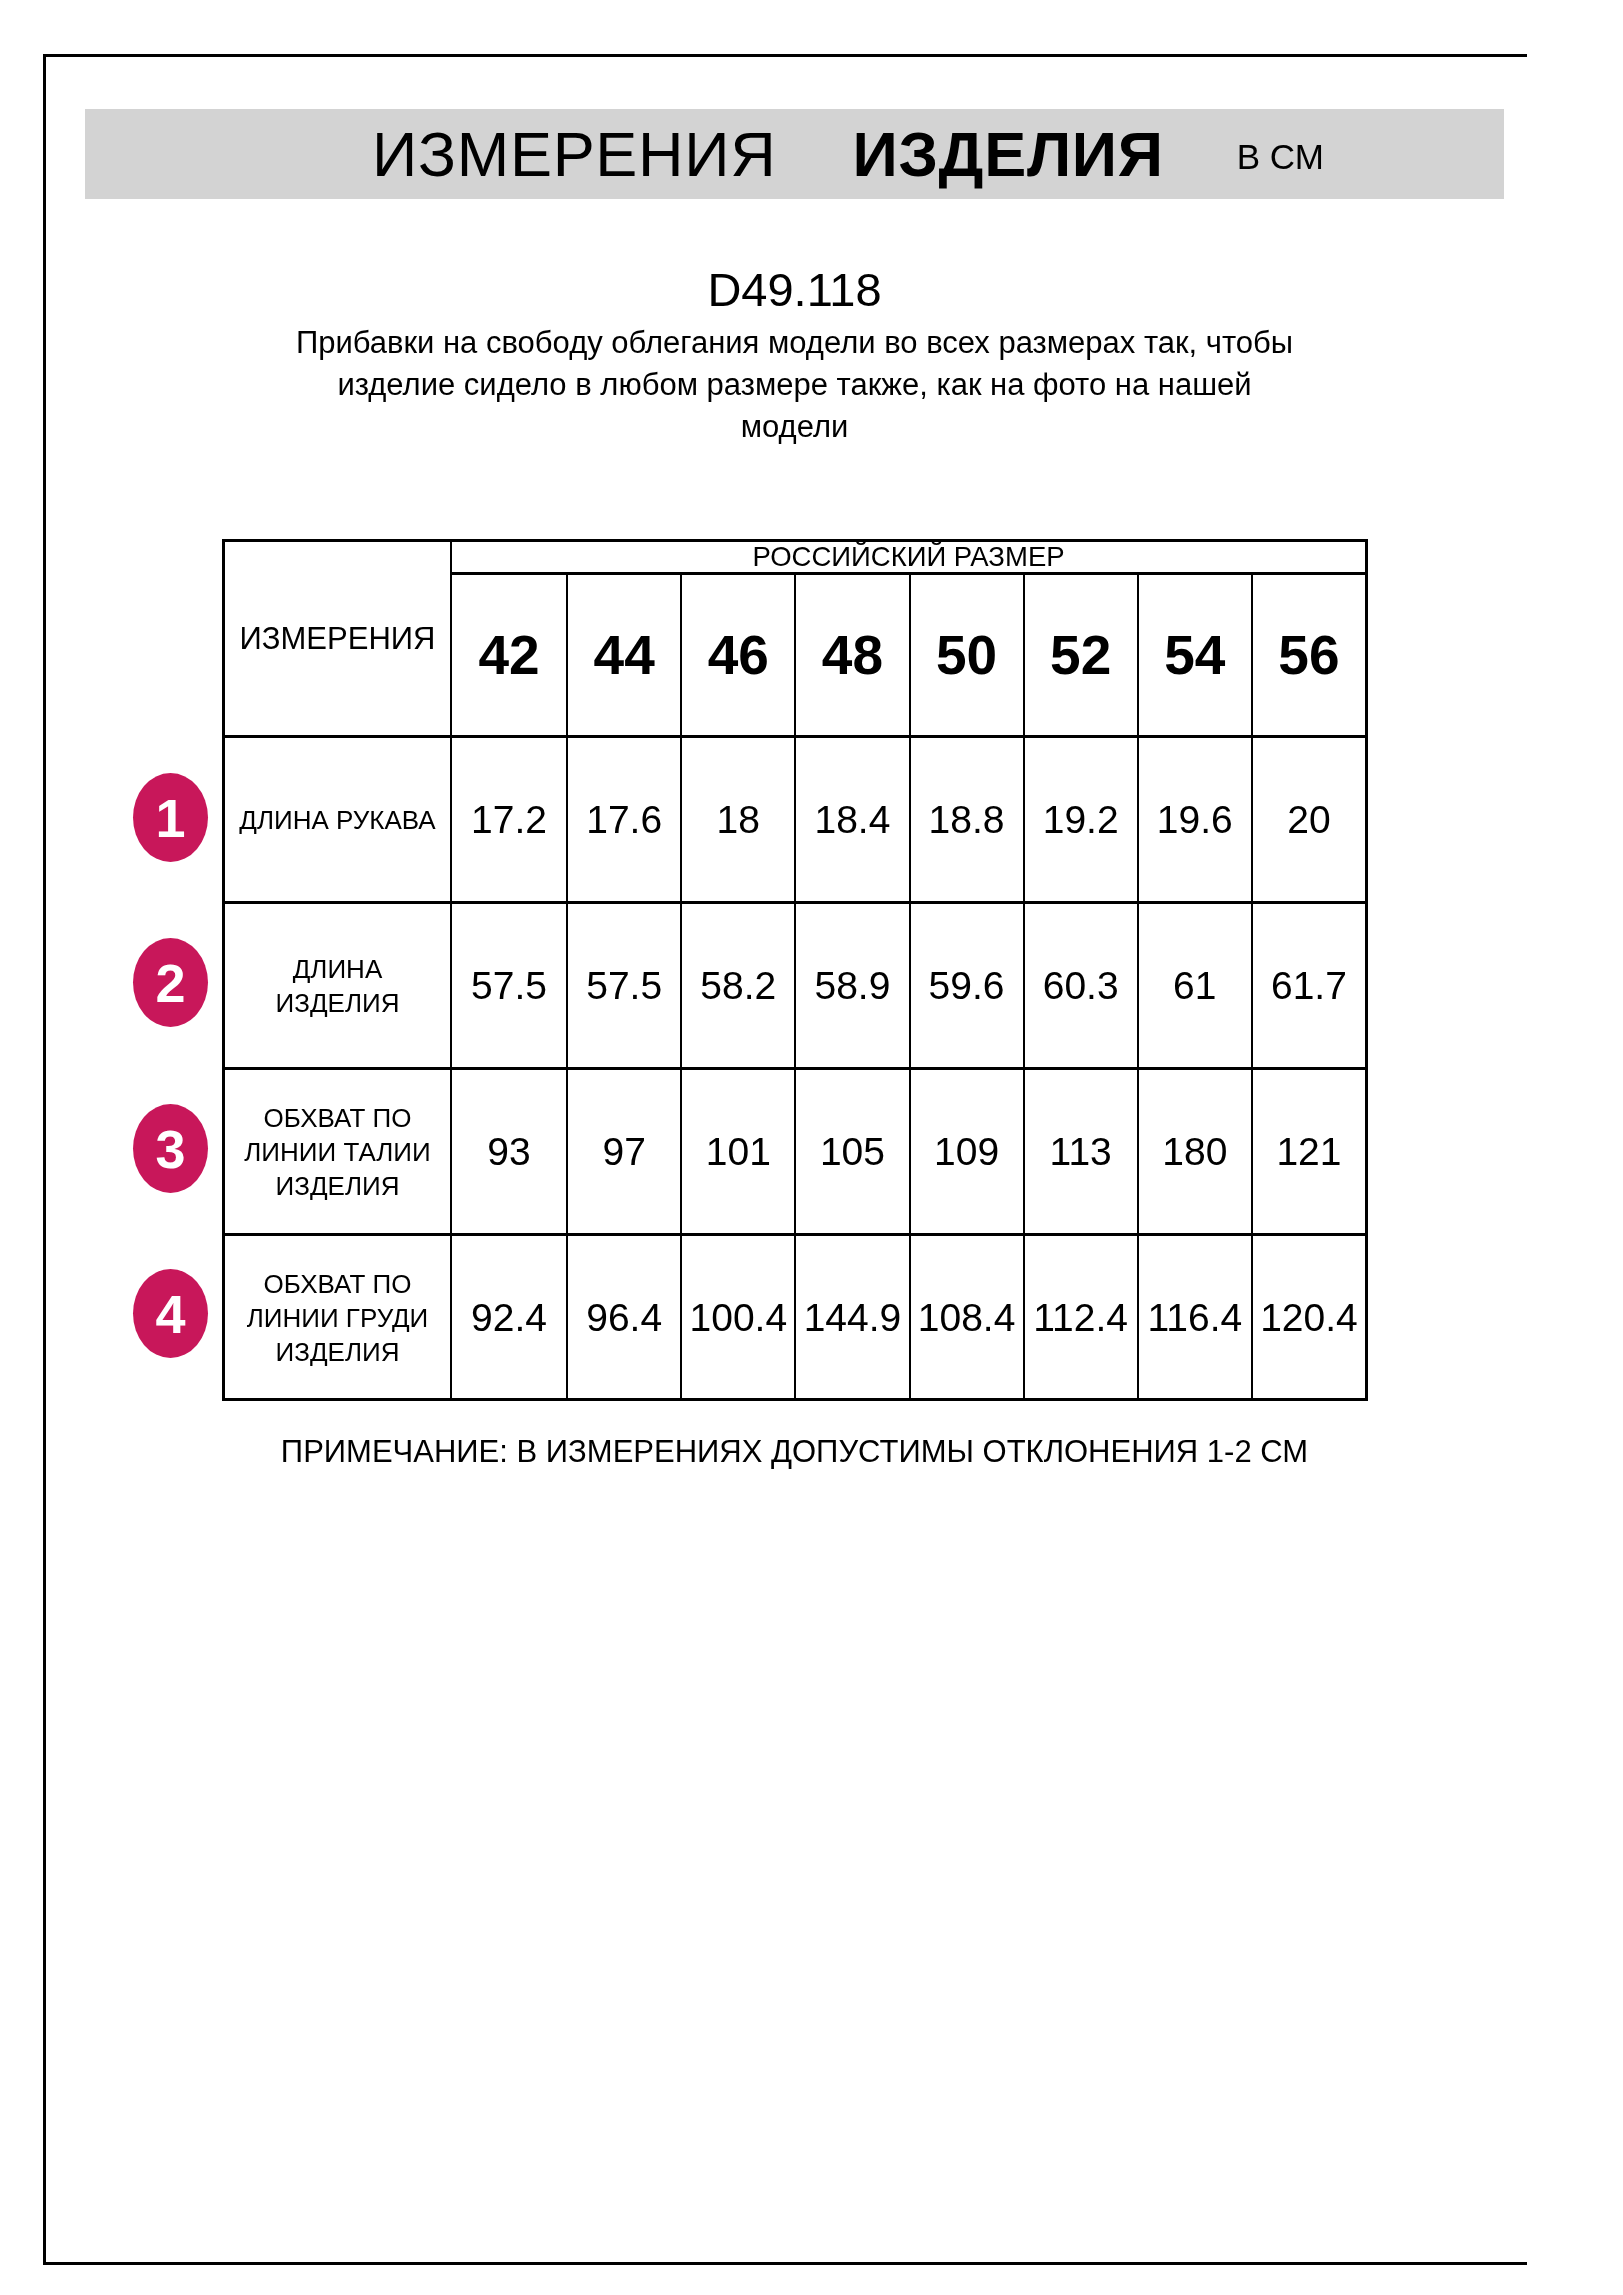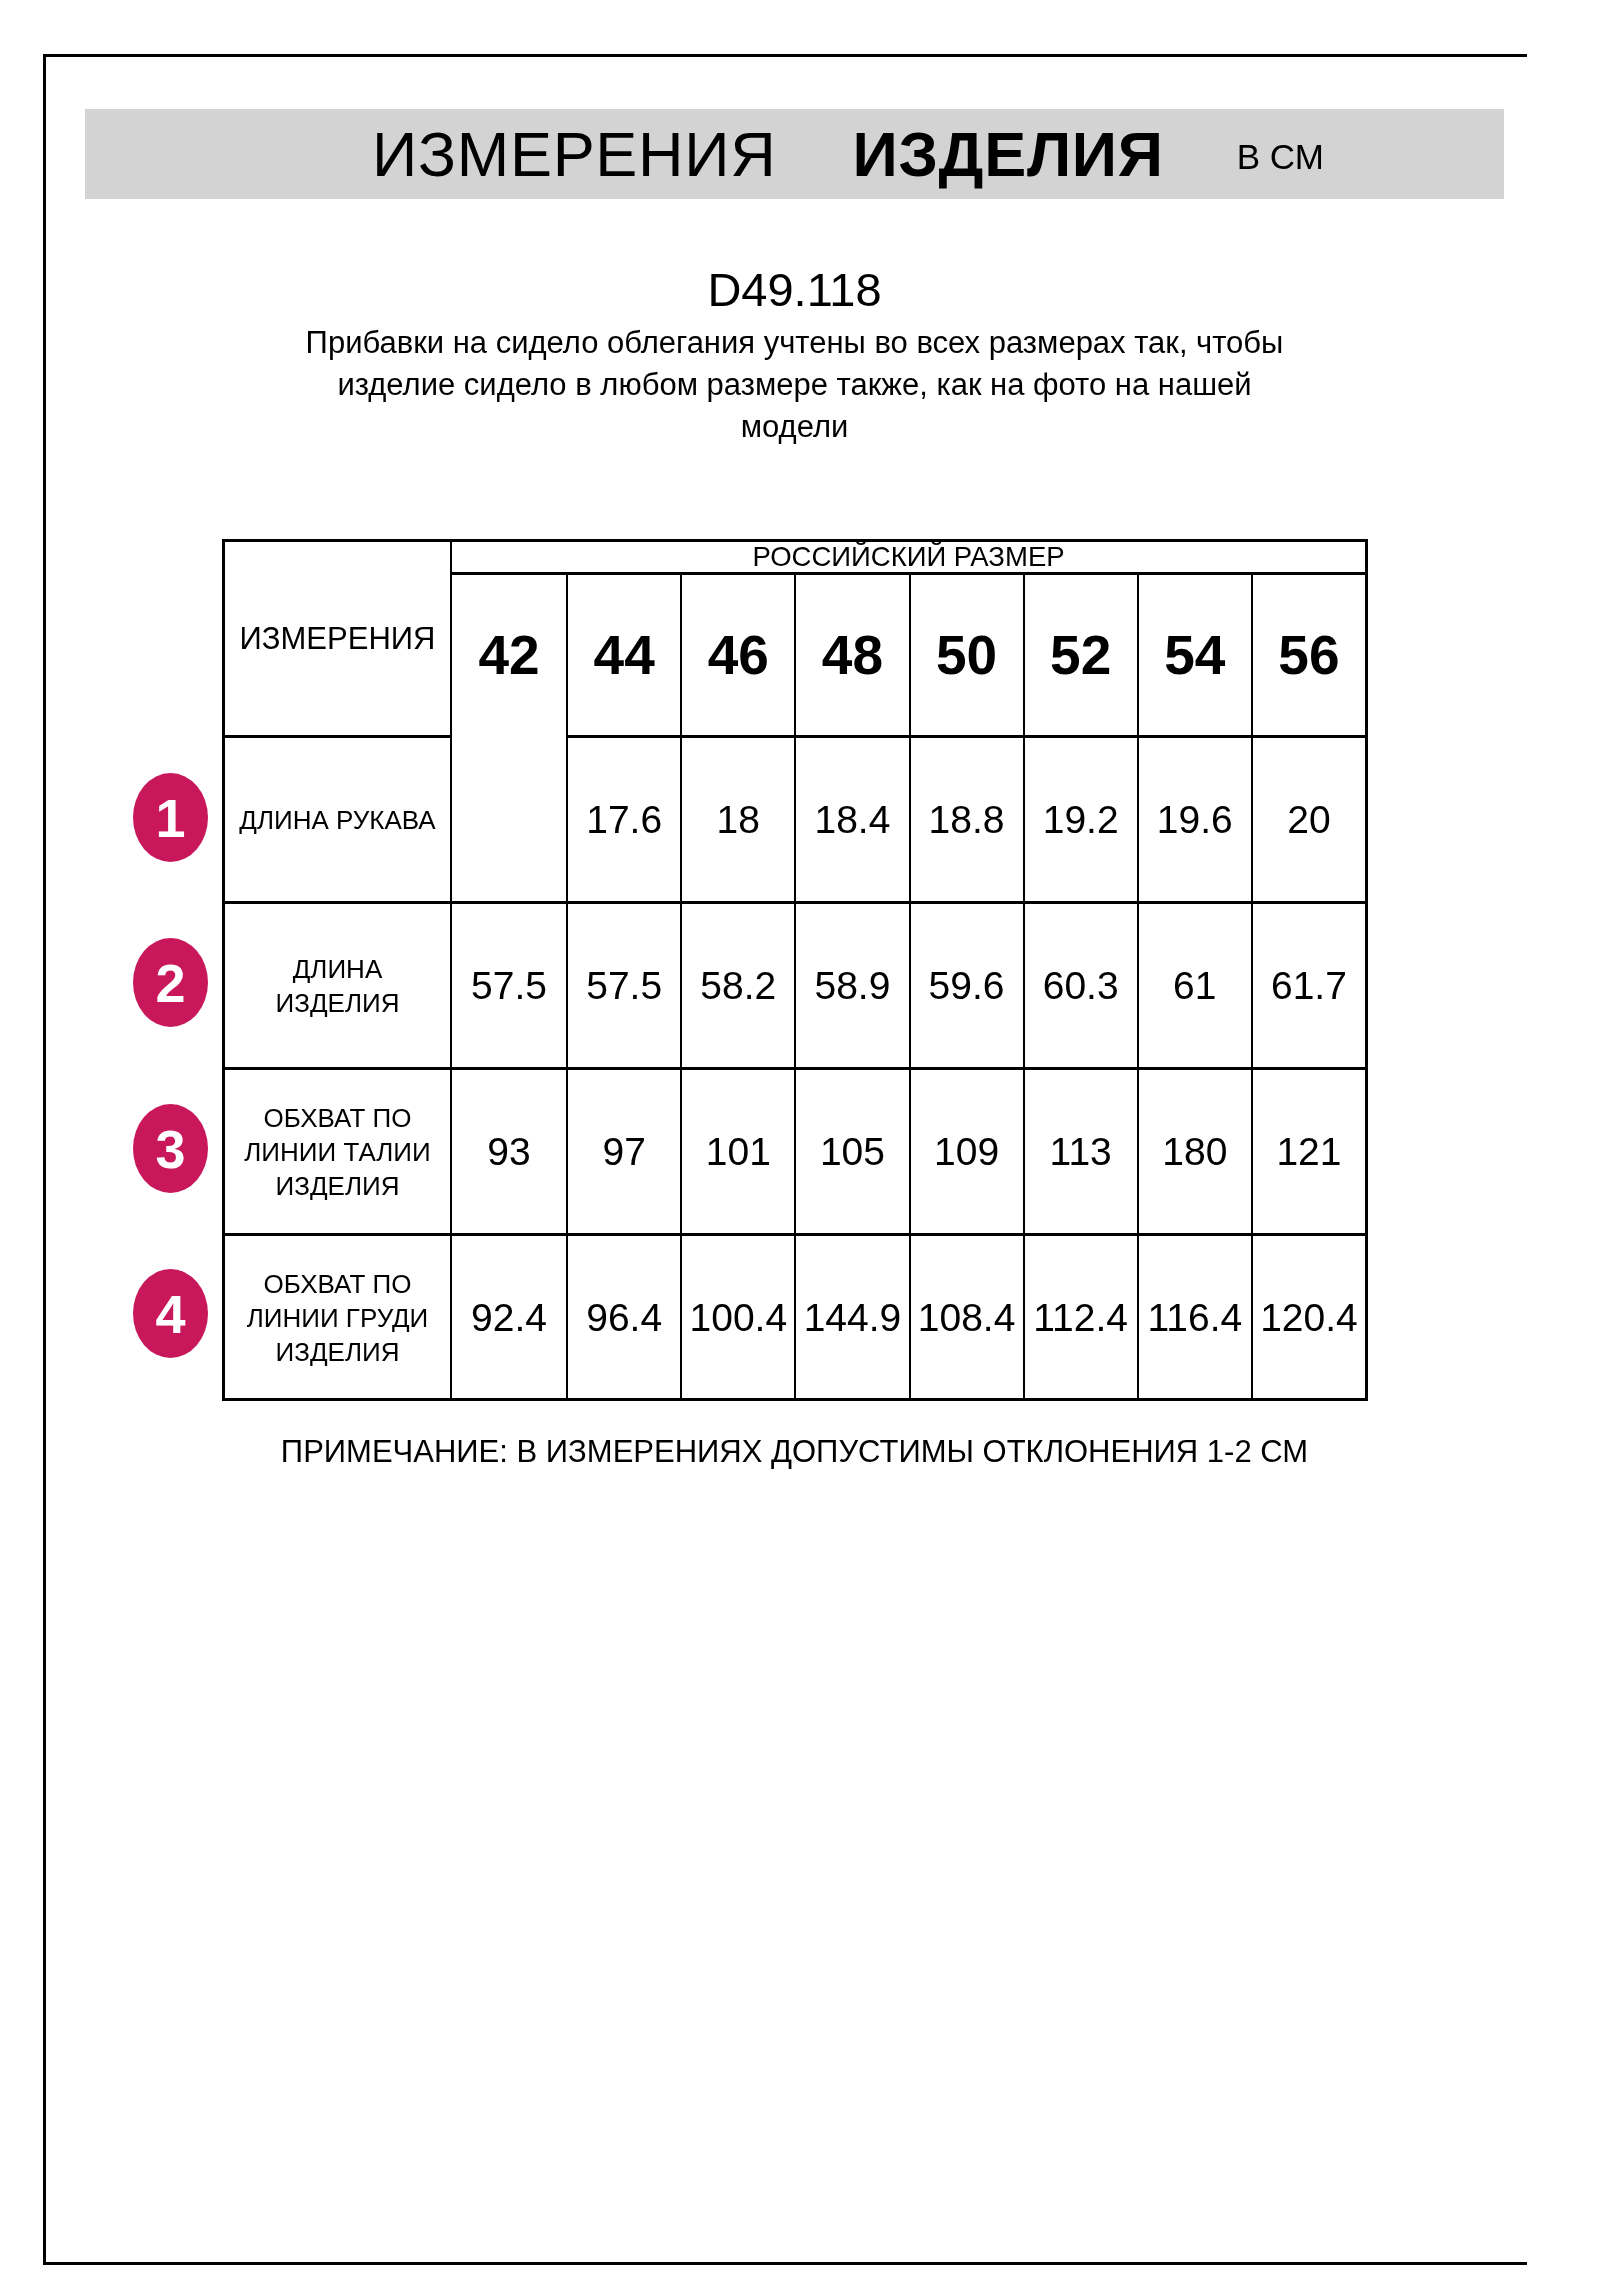--- a/index.html
+++ b/index.html
@@ -160,39 +160,40 @@
 
   <div class="band">
     <span class="t1">ИЗМЕРЕНИЯ</span>
     <span class="t2">ИЗДЕЛИЯ</span>
     <span class="t3">В СМ</span>
   </div>
 
   <div class="model">D49.118</div>
 
   <div class="desc">
-    <div>Прибавки на сидело облегания учтены во всех размерах так, чтобы</div>
+    <div>Прибавки на свободу облегания модели во всех размерах так, чтобы</div>
     <div>изделие сидело в любом размере также, как на фото на нашей</div>
     <div>модели</div>
   </div>
 
   <div class="tbl">
     <div class="c corner">ИЗМЕРЕНИЯ</div>
     <div class="c ghdr">РОССИЙСКИЙ РАЗМЕР</div>
 
     <div class="c sz" style="grid-column:2">42</div>
     <div class="c sz vl" style="grid-column:3">44</div>
     <div class="c sz vl" style="grid-column:4">46</div>
     <div class="c sz vl" style="grid-column:5">48</div>
     <div class="c sz vl" style="grid-column:6">50</div>
     <div class="c sz vl" style="grid-column:7">52</div>
     <div class="c sz vl" style="grid-column:8">54</div>
     <div class="c sz vl" style="grid-column:9">56</div>
 
     <div class="c lbl" style="grid-row:3">ДЛИНА РУКАВА</div>
+    <div class="c val" style="grid-row:3;grid-column:2">17.2</div>
     <div class="c val vl" style="grid-row:3;grid-column:3">17.6</div>
     <div class="c val vl" style="grid-row:3;grid-column:4">18</div>
     <div class="c val vl" style="grid-row:3;grid-column:5">18.4</div>
     <div class="c val vl" style="grid-row:3;grid-column:6">18.8</div>
     <div class="c val vl" style="grid-row:3;grid-column:7">19.2</div>
     <div class="c val vl" style="grid-row:3;grid-column:8">19.6</div>
     <div class="c val vl" style="grid-row:3;grid-column:9">20</div>
 
     <div class="c lbl" style="grid-row:4">ДЛИНА ИЗДЕЛИЯ</div>
     <div class="c val" style="grid-row:4;grid-column:2">57.5</div>

